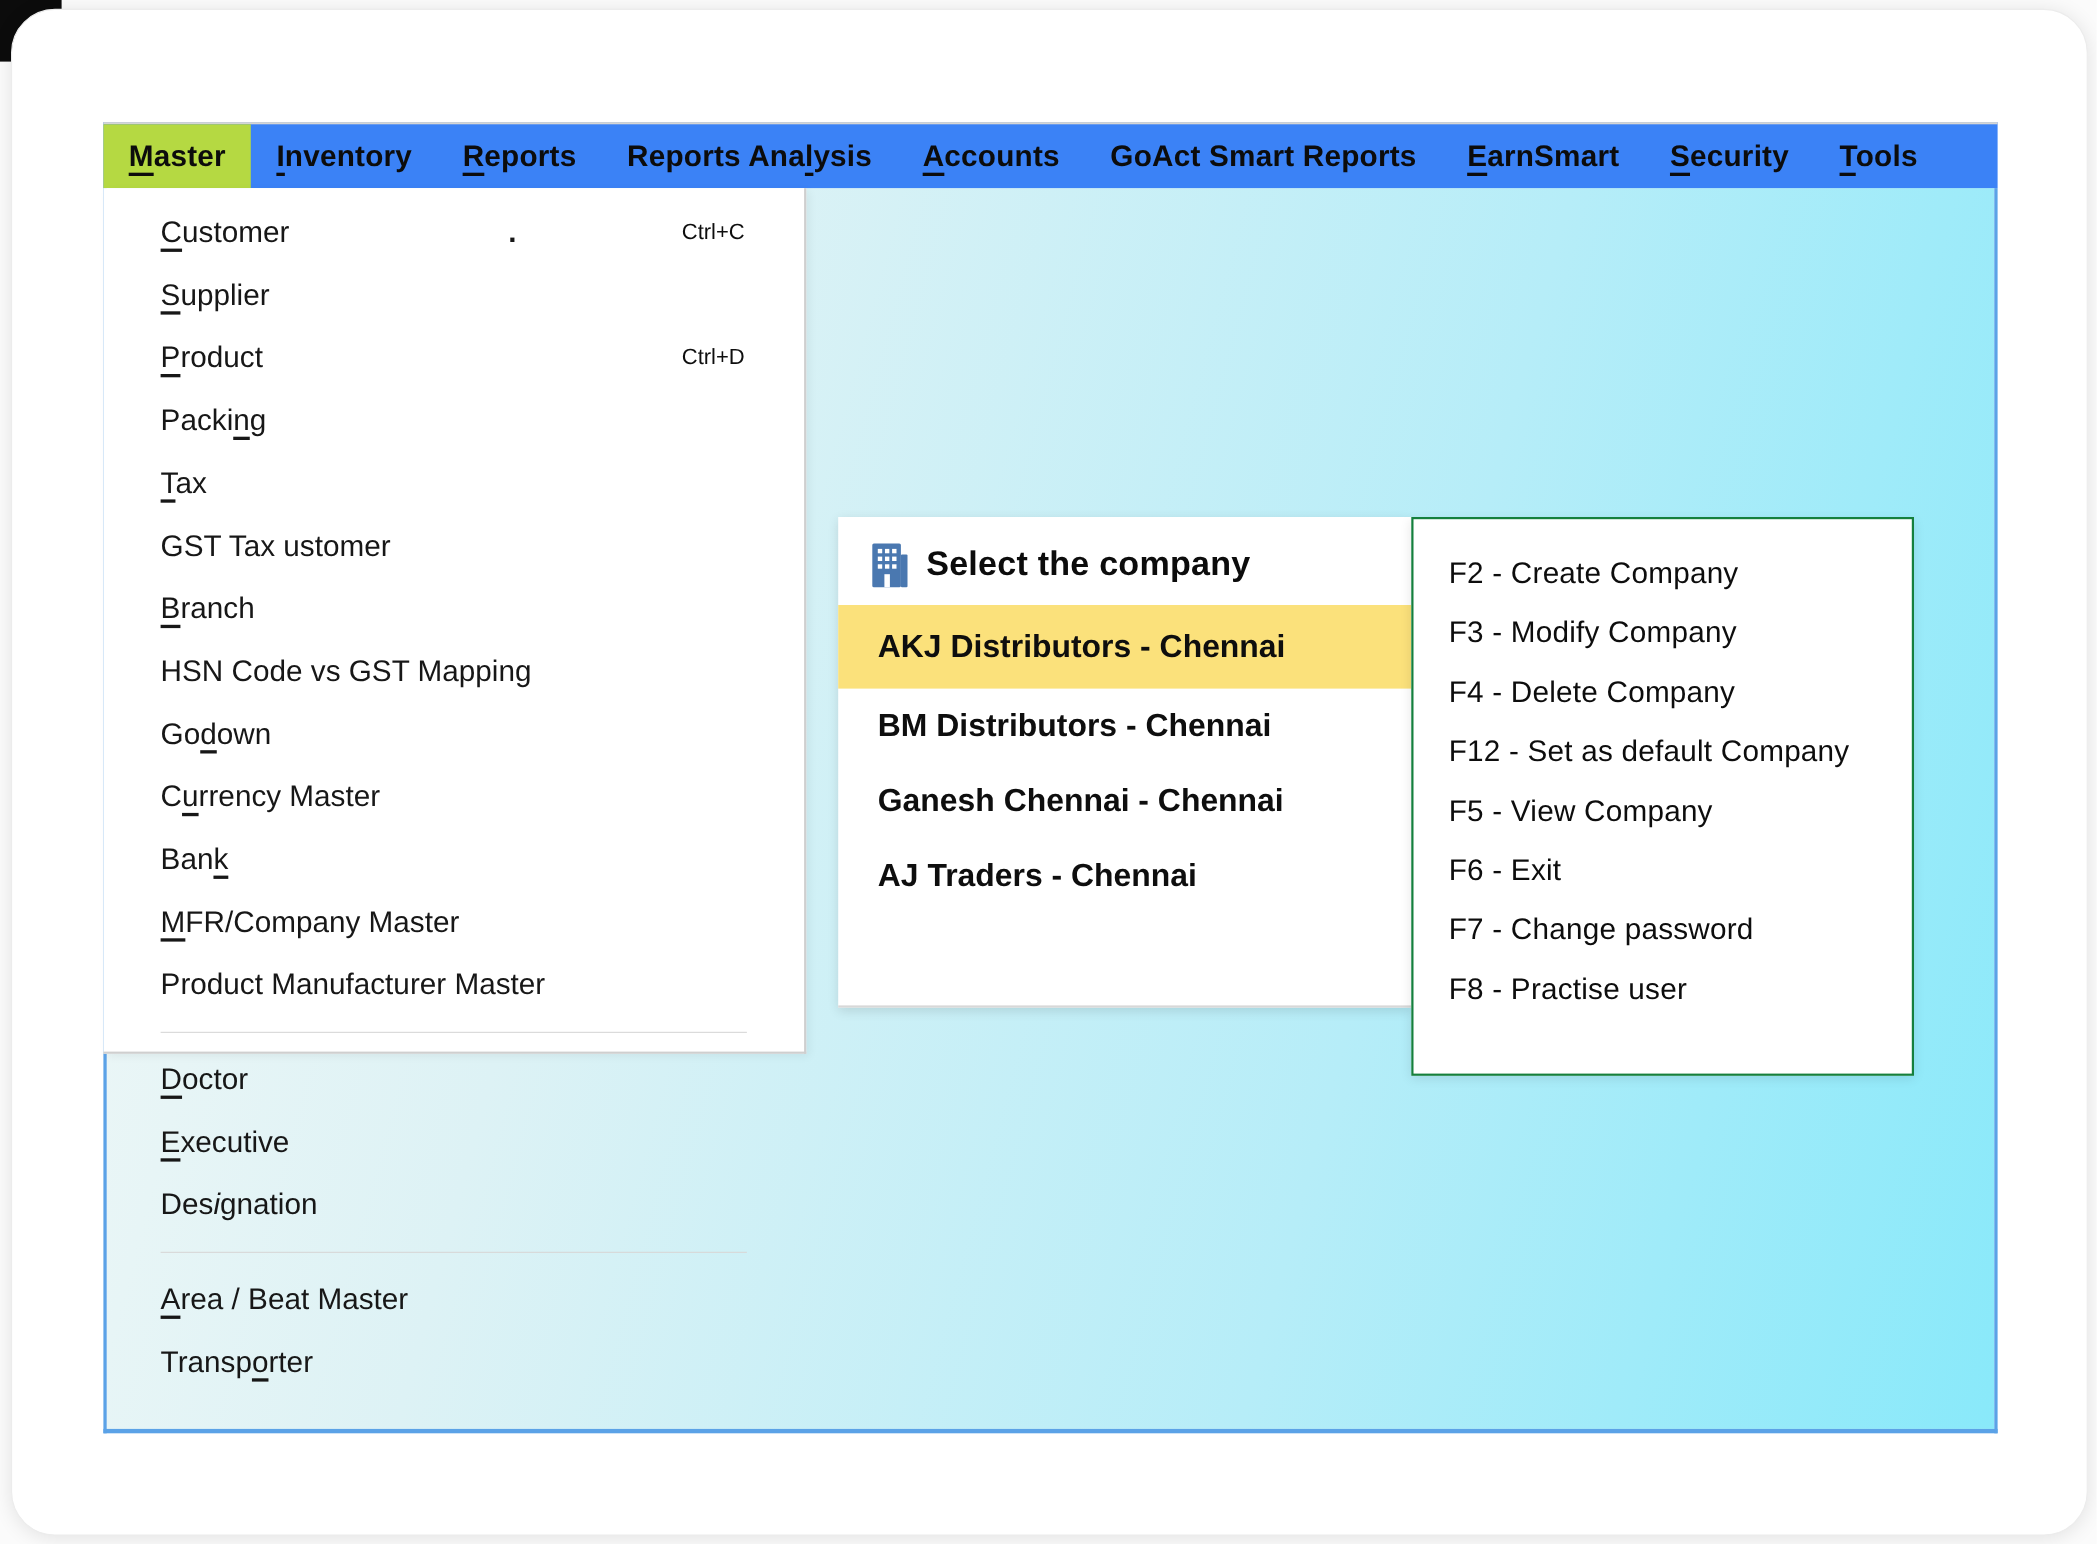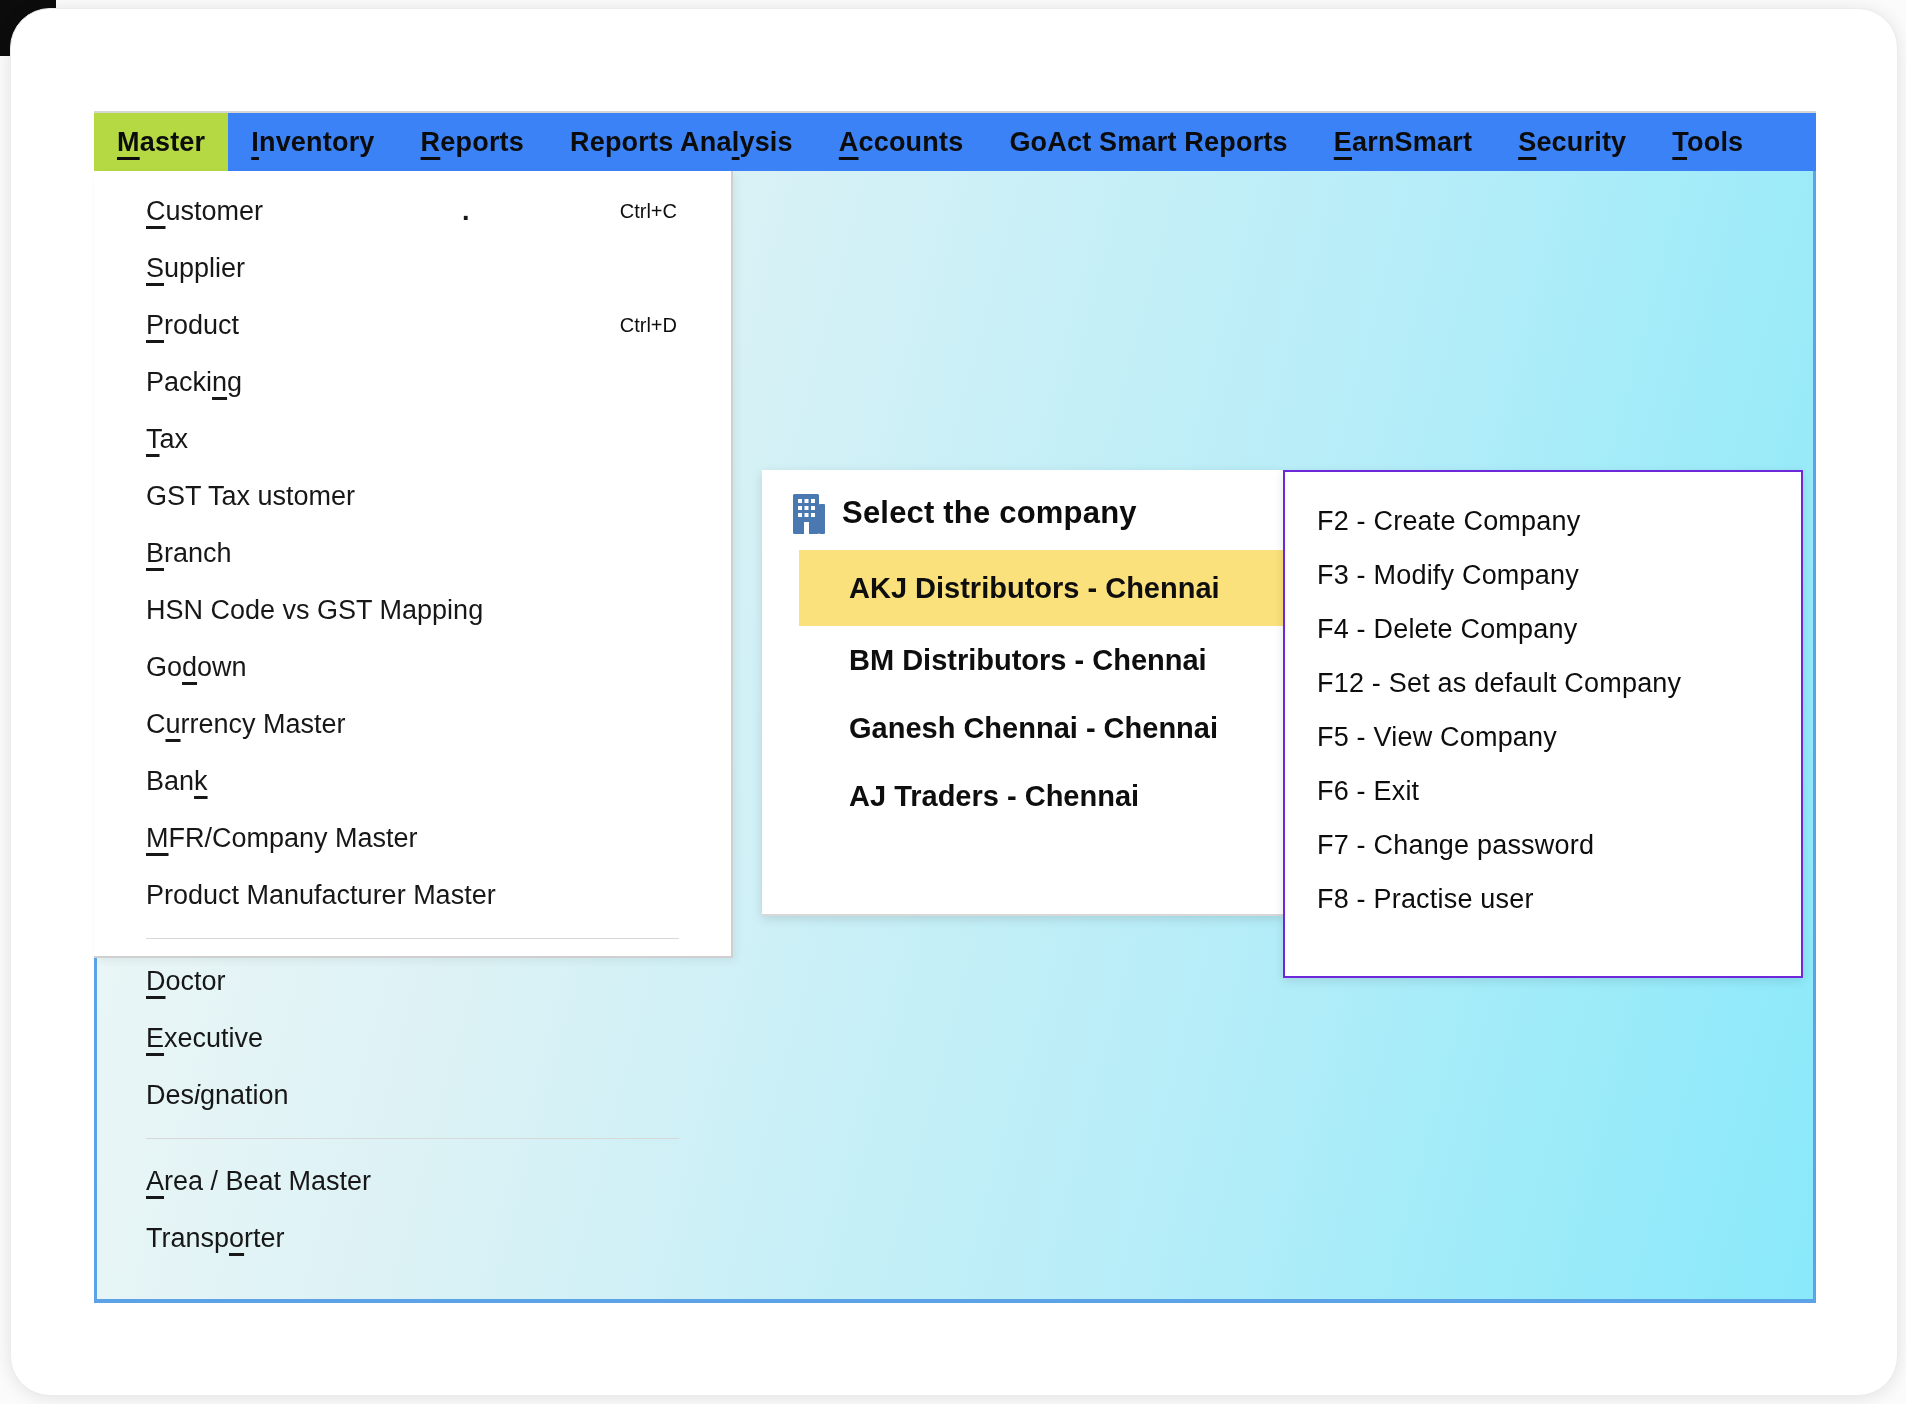--- a/index.html
+++ b/index.html
@@ -54,28 +54,28 @@
   
   .company-dialog{
     position:absolute;left:762px;top:470px;width:521px;height:446px;z-index:8;
     background:#ffffff;box-sizing:border-box;border-bottom:2px solid #d8d8d8;
     box-shadow:0 3px 10px rgba(0,0,0,0.12);
   }
   .dialog-title-row{display:flex;align-items:center;gap:16px;padding:22px 0 16px 30px;border-radius:18px;}
   .dialog-title{font-size:31px;font-weight:700;color:#0c0c0c;letter-spacing:.2px;}
   .building-icon{width:34px;height:42px;flex:0 0 auto;}
   .company-row{
-    height:68px;display:flex;align-items:center;padding-left:50px;
-    font-size:29px;font-weight:700;color:#0e0e0e;cursor:default;white-space:nowrap;margin-left:37px;
+    height:68px;display:flex;align-items:center;padding-left:36px;
+    font-size:29px;font-weight:700;color:#0e0e0e;cursor:default;white-space:nowrap;
   }
   .company-row.selected{height:76px;background:#fbe17b;}
   
   .fkey-panel{
-    position:absolute;left:1283px;top:470px;width:520px;height:508px;z-index:8;
-    background:#ffffff;box-sizing:border-box;border:2px solid #6d28d9;
+    position:absolute;left:1283px;top:470px;width:457px;height:508px;z-index:8;
+    background:#ffffff;box-sizing:border-box;border:2px solid #15803d;
     box-shadow:0 3px 10px rgba(0,0,0,0.10);
     padding-top:22px;
   }
   .fkey-row{
     height:54px;display:flex;align-items:center;padding-left:32px;
     font-size:27px;color:#0d0d0d;cursor:default;white-space:nowrap;letter-spacing:.2px;
   }
 </style>
 </head>
 <body>

